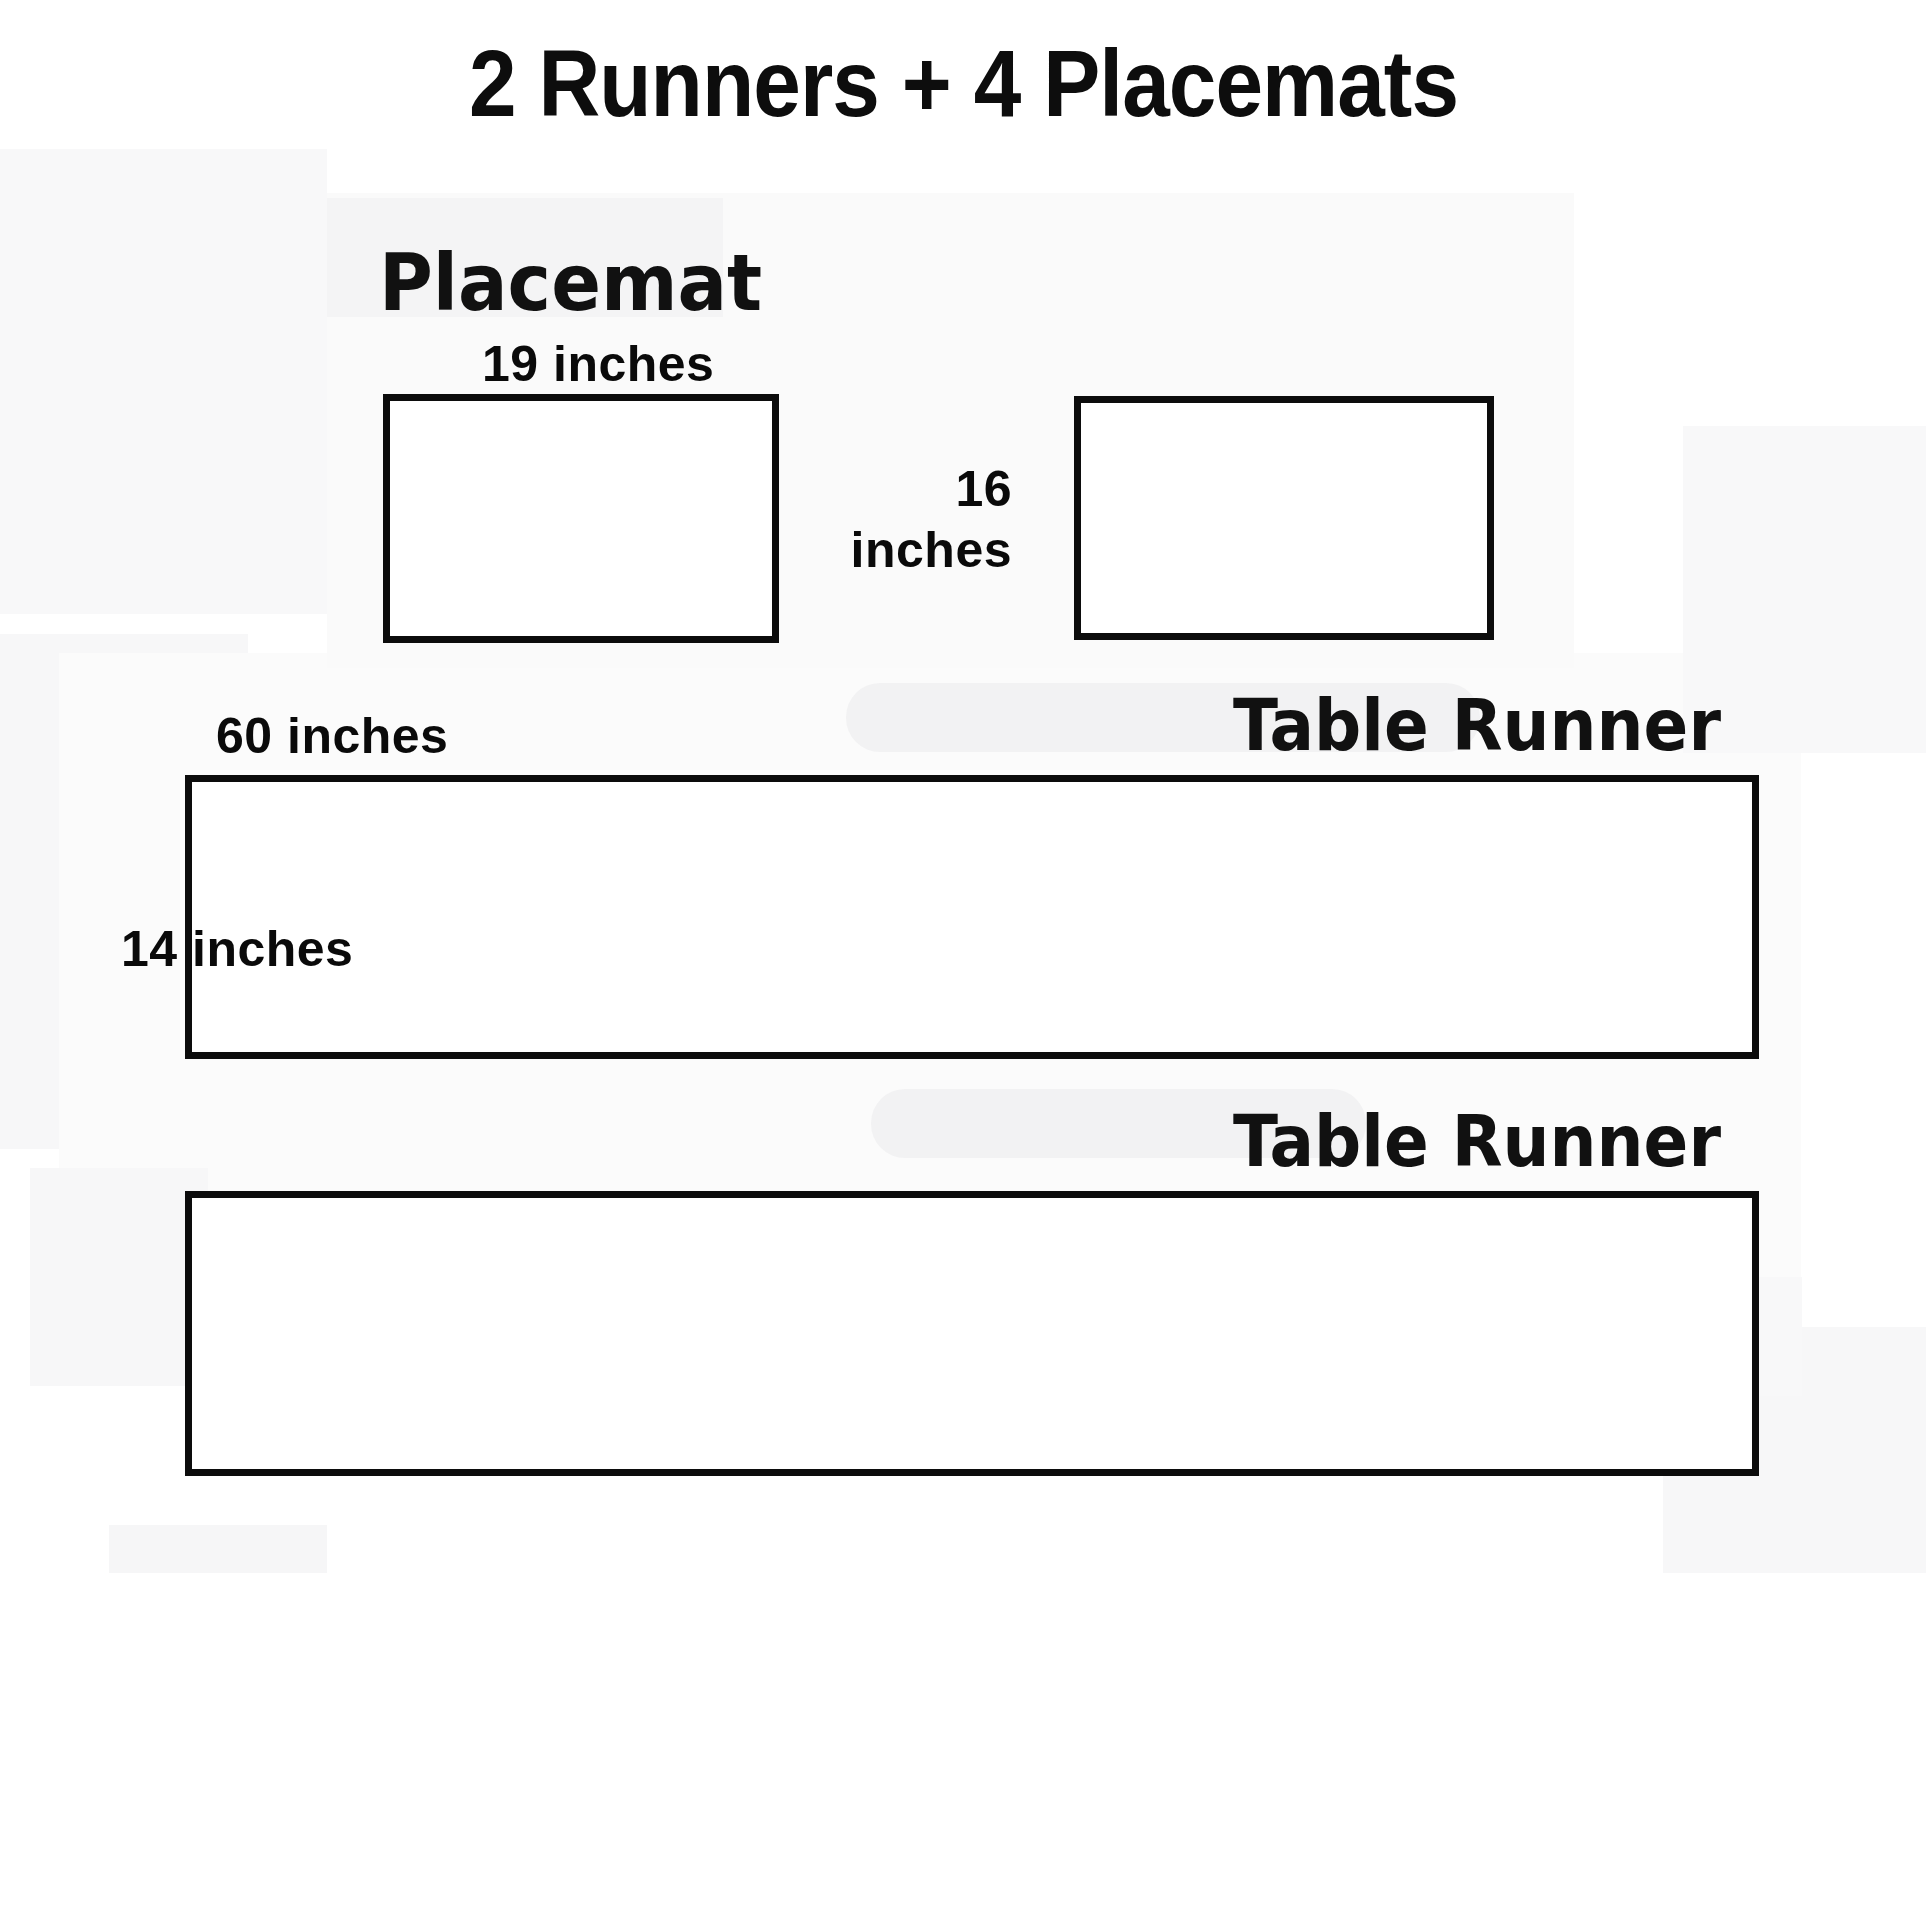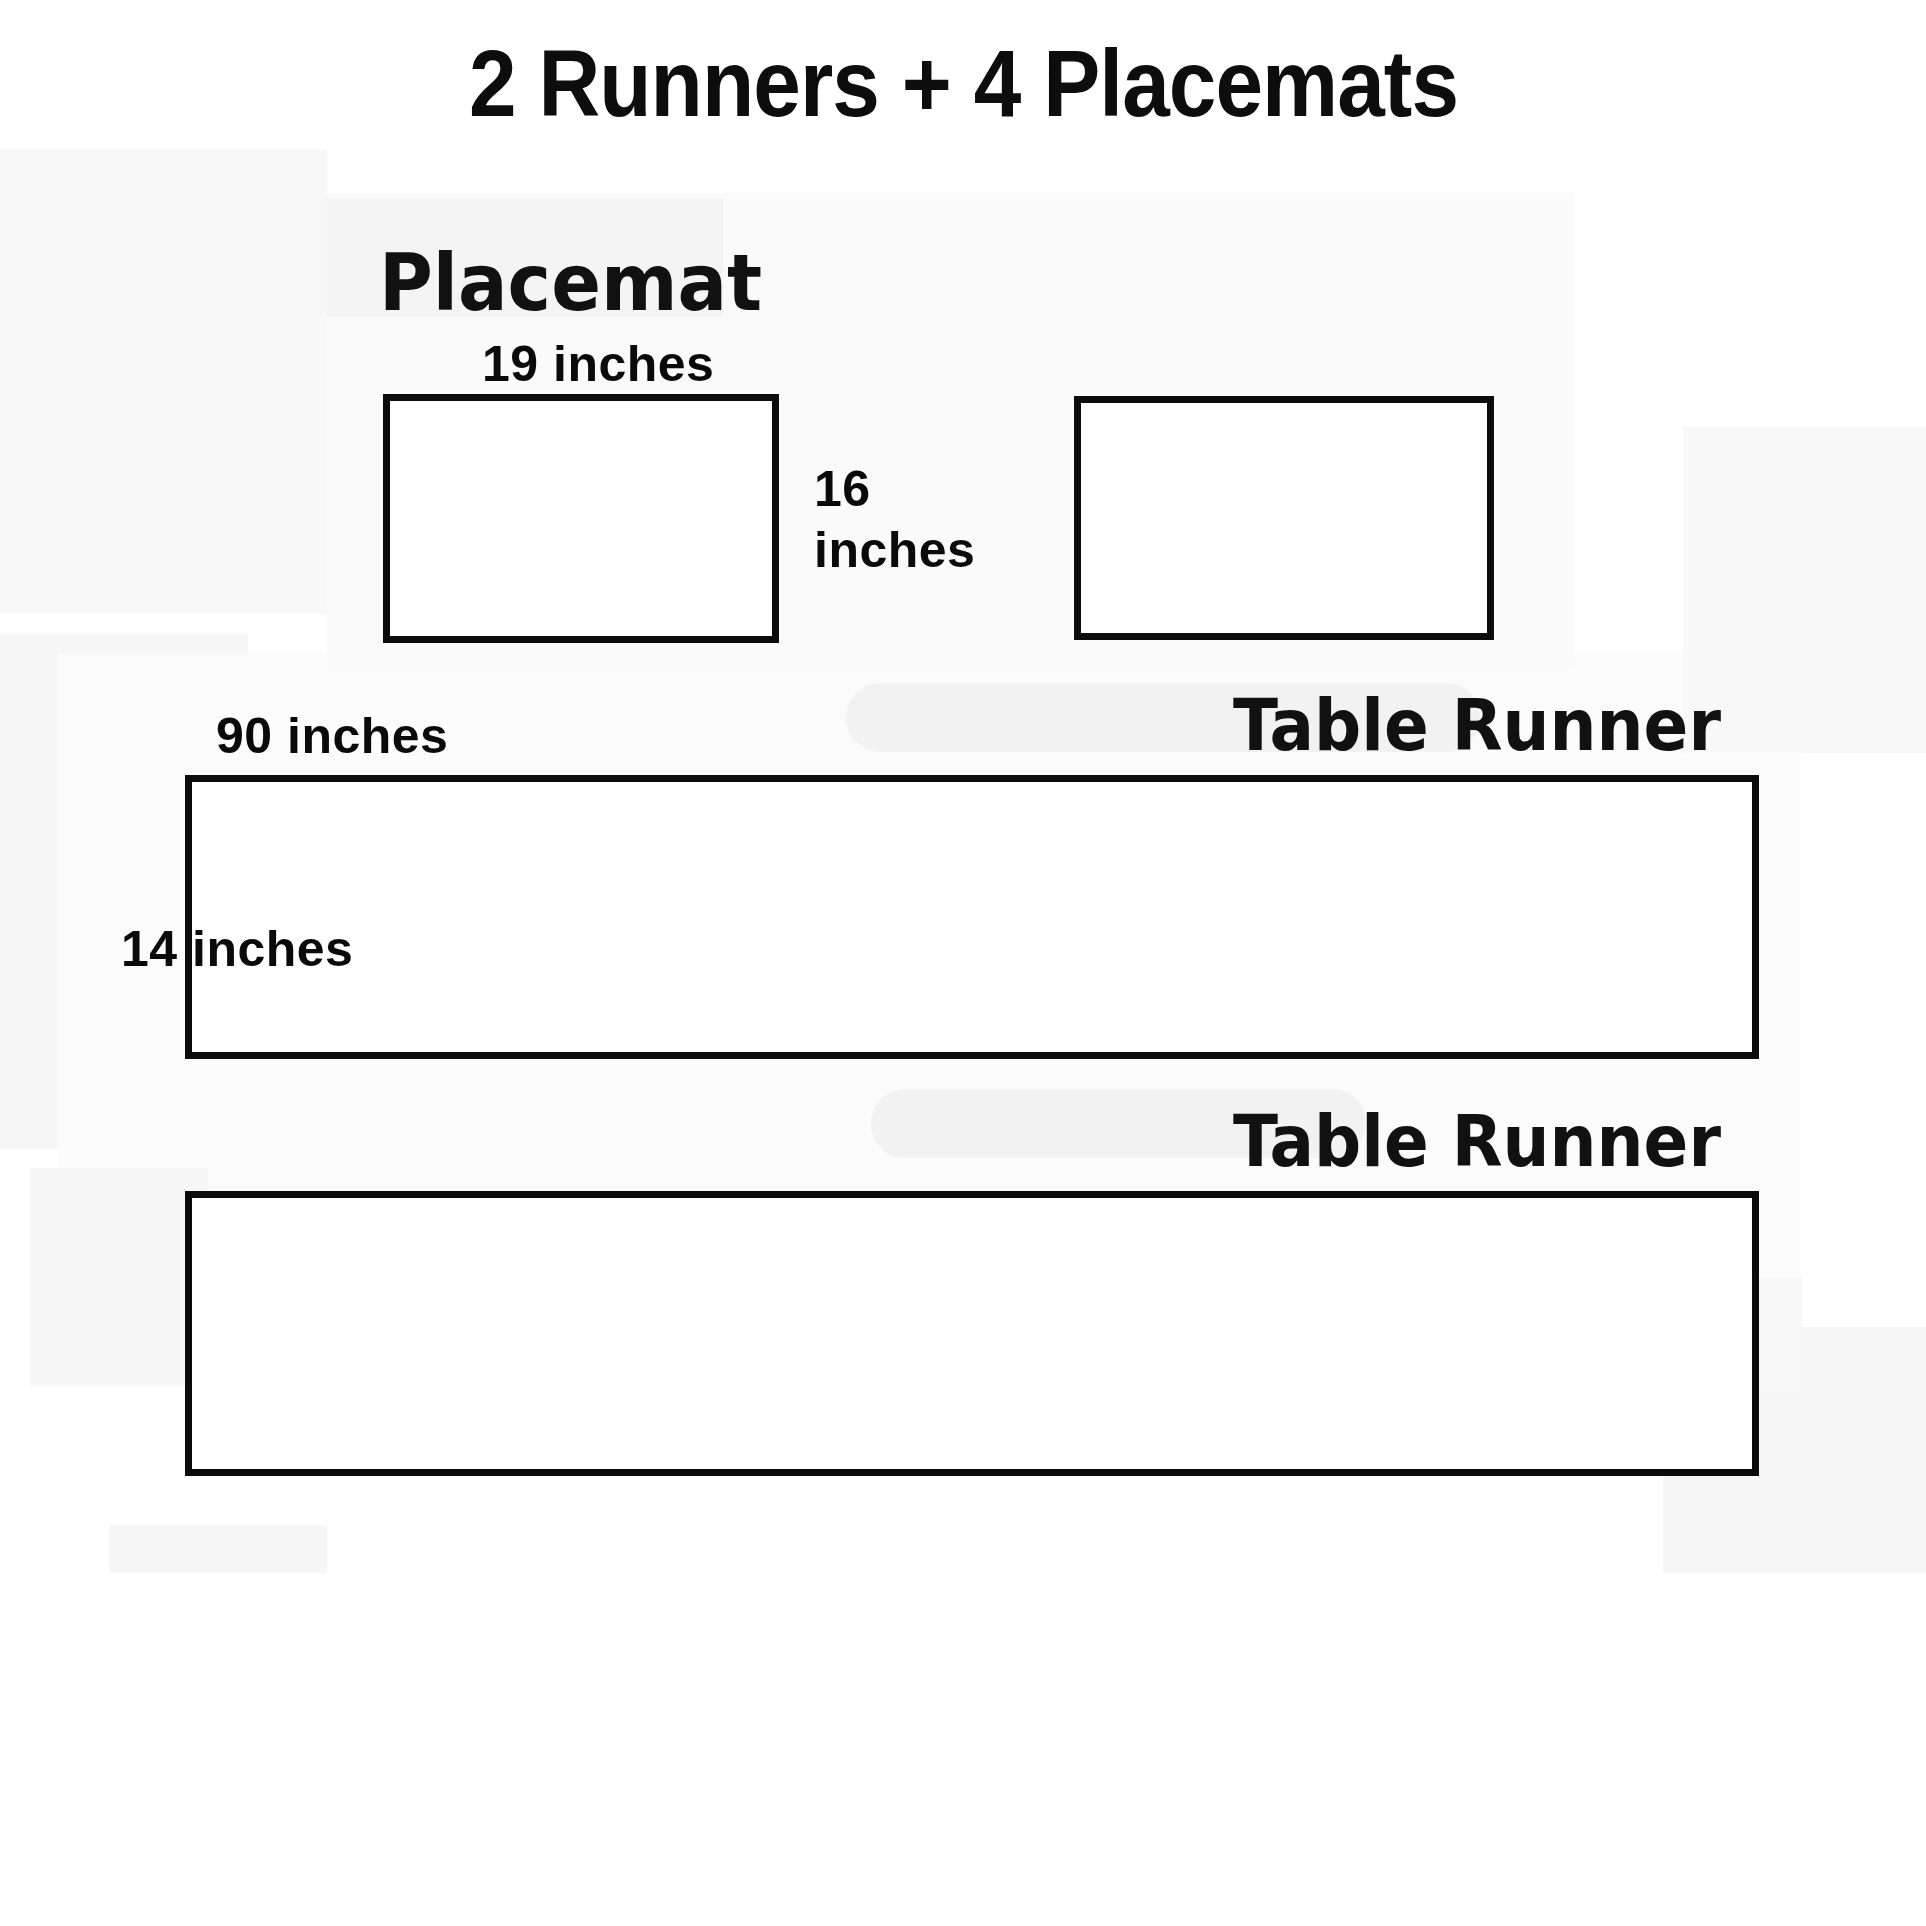--- a/index.html
+++ b/index.html
@@ -87,20 +87,21 @@
   
   .dim {
     position: absolute;
     font-family: "Liberation Sans", sans-serif;
     font-weight: bold;
     font-size: 50px;
     line-height: 1.22;
     color: #0a0a0a;
     white-space: pre-line;
     letter-spacing: 0.5px;
+    text-align: right;
   }
   .dim-19   { left: 482px;  top: 334px; }
   .dim-13   { left: 814px;  top: 459px; width: 198px; }
   .dim-60   { left: 216px;  top: 706px; }
   .dim-14   { left: 121px;  top: 919px; z-index: 5; }
 
   
   .shape {
     position: absolute;
     background: #ffffff;
@@ -138,21 +139,21 @@
 
   <div class="dim dim-19">19 inches</div>
 
   <div class="shape placemat-tl"></div>
 
   <div class="dim dim-13">16
 inches</div>
 
   <div class="shape placemat-tr"></div>
 
-  <div class="dim dim-60">90 inches</div>
+  <div class="dim dim-60">60 inches</div>
 
   <div class="product-label label-runner-1">Table Runner</div>
 
   <div class="shape runner-1"></div>
 
   <div class="dim dim-14">14 inches</div>
 
   <div class="product-label label-runner-2">Table Runner</div>
 
   <div class="shape runner-2"></div>

